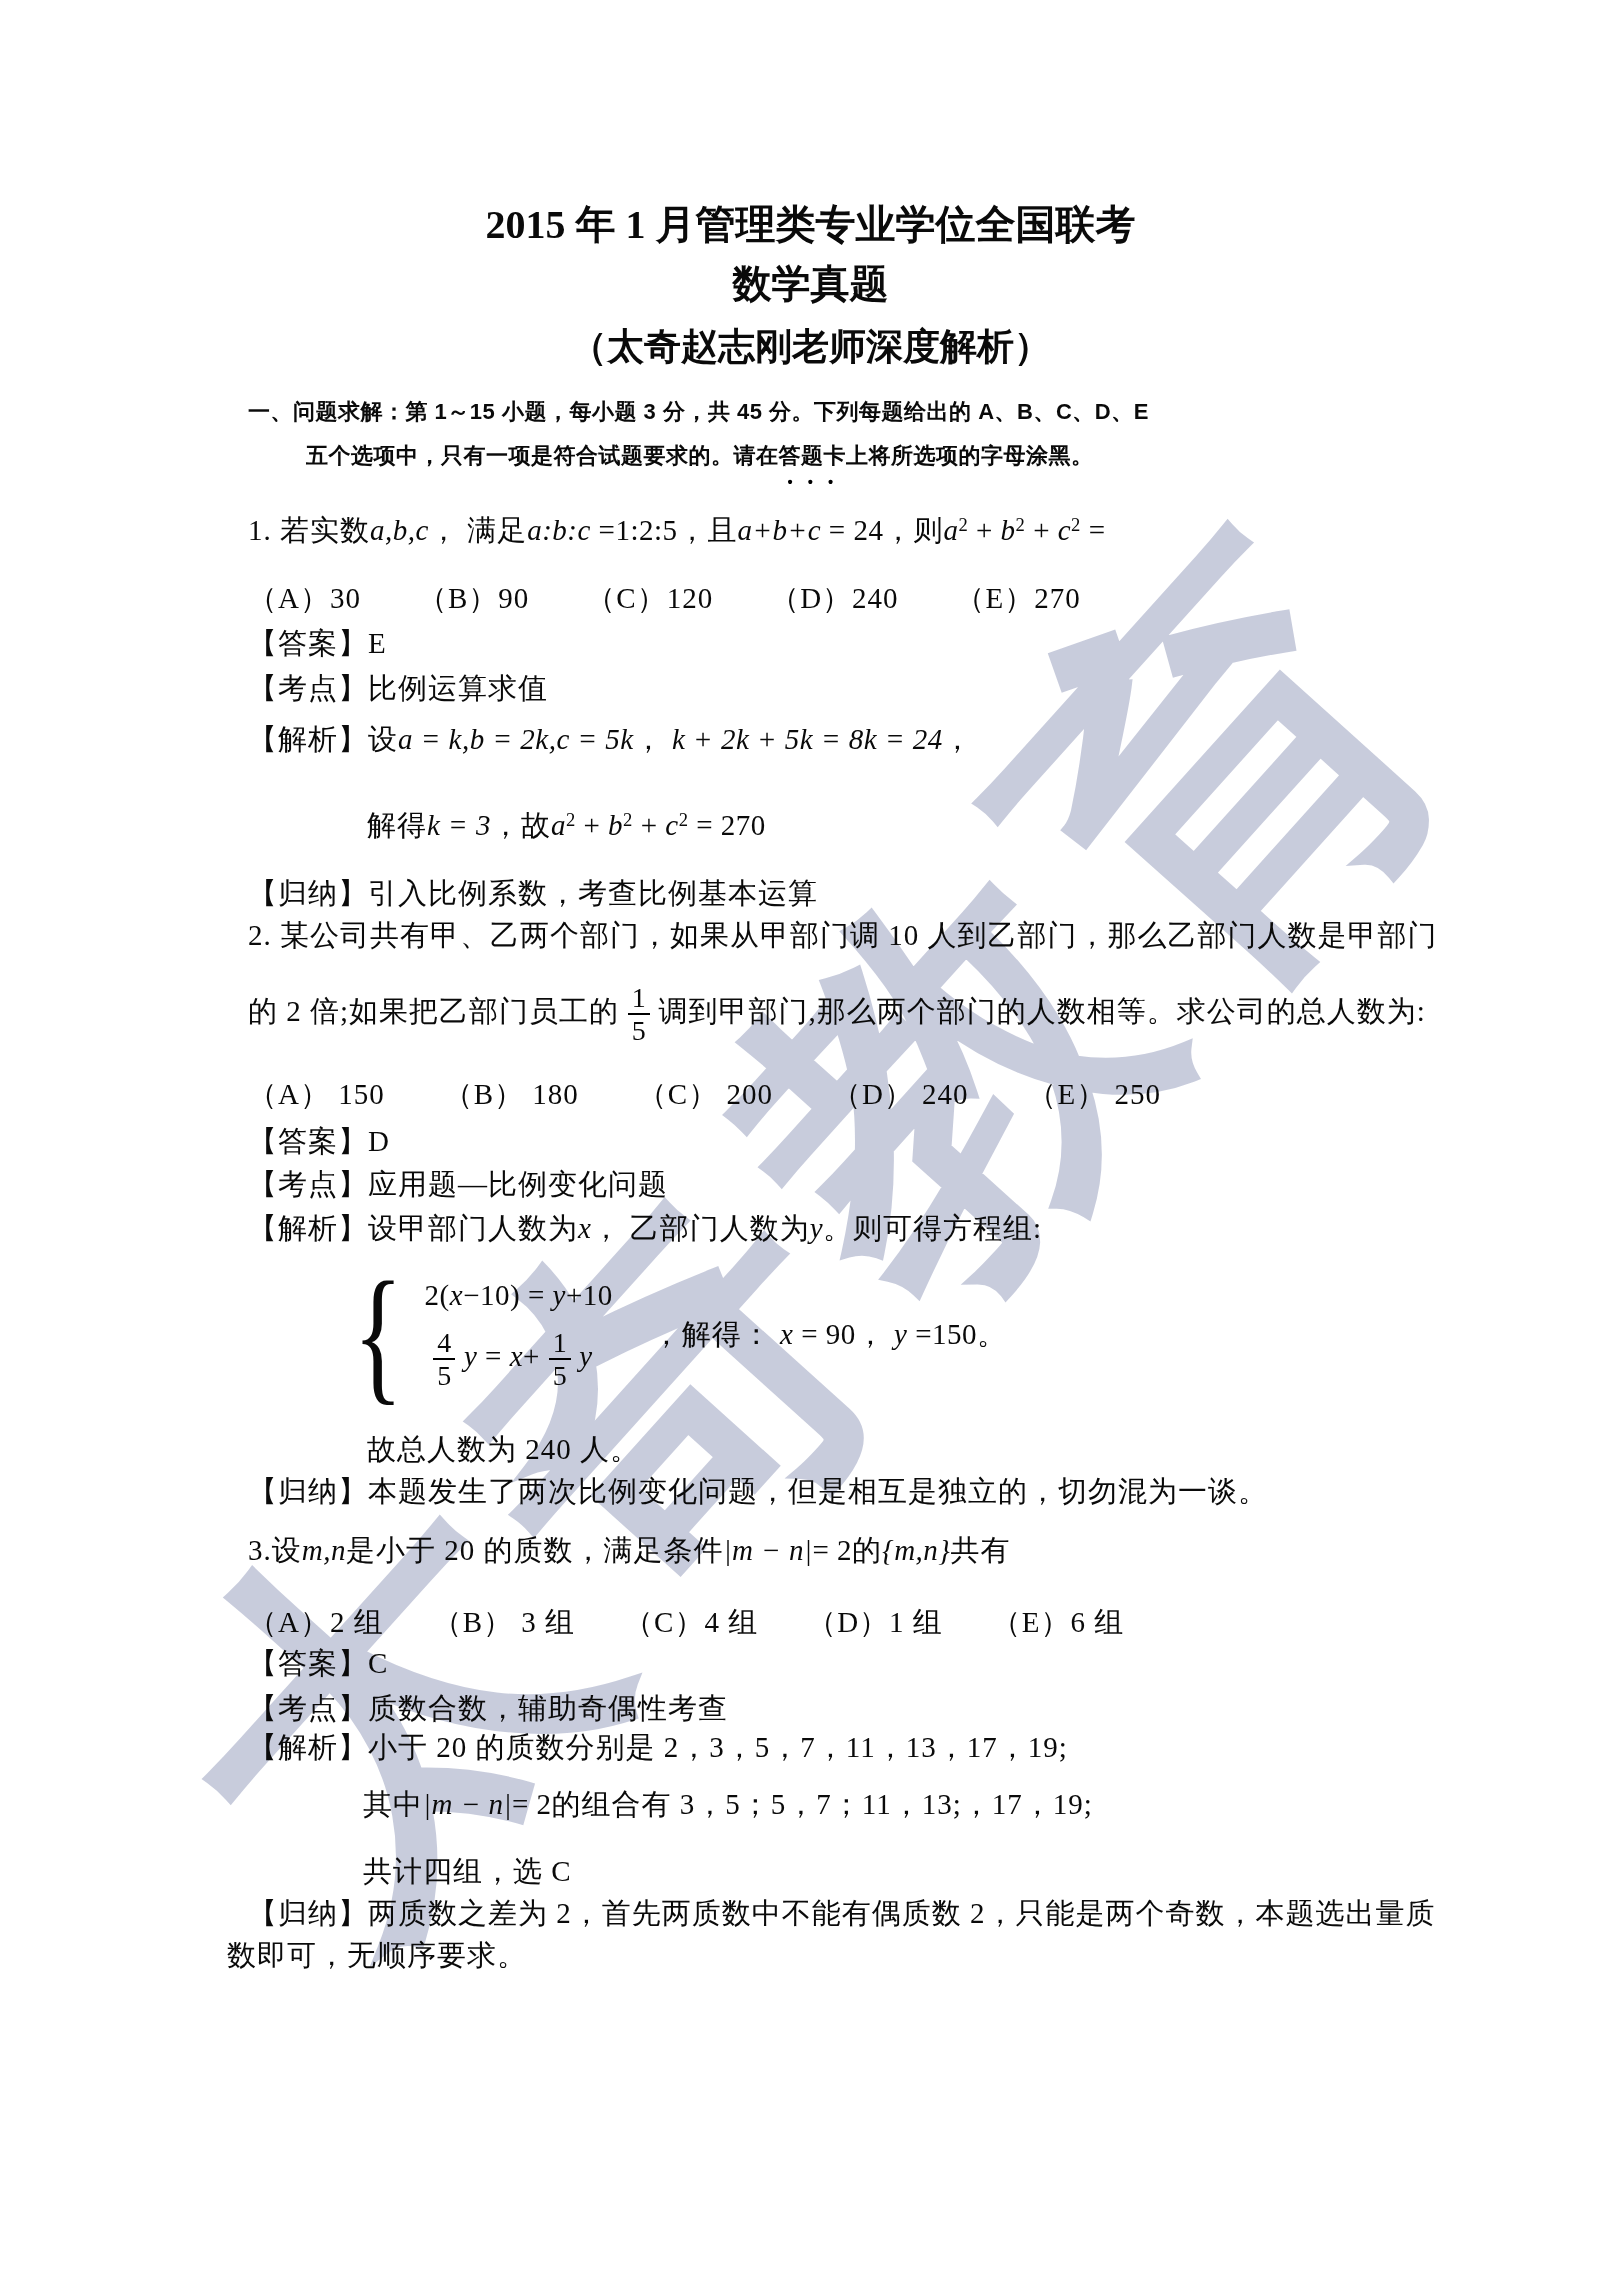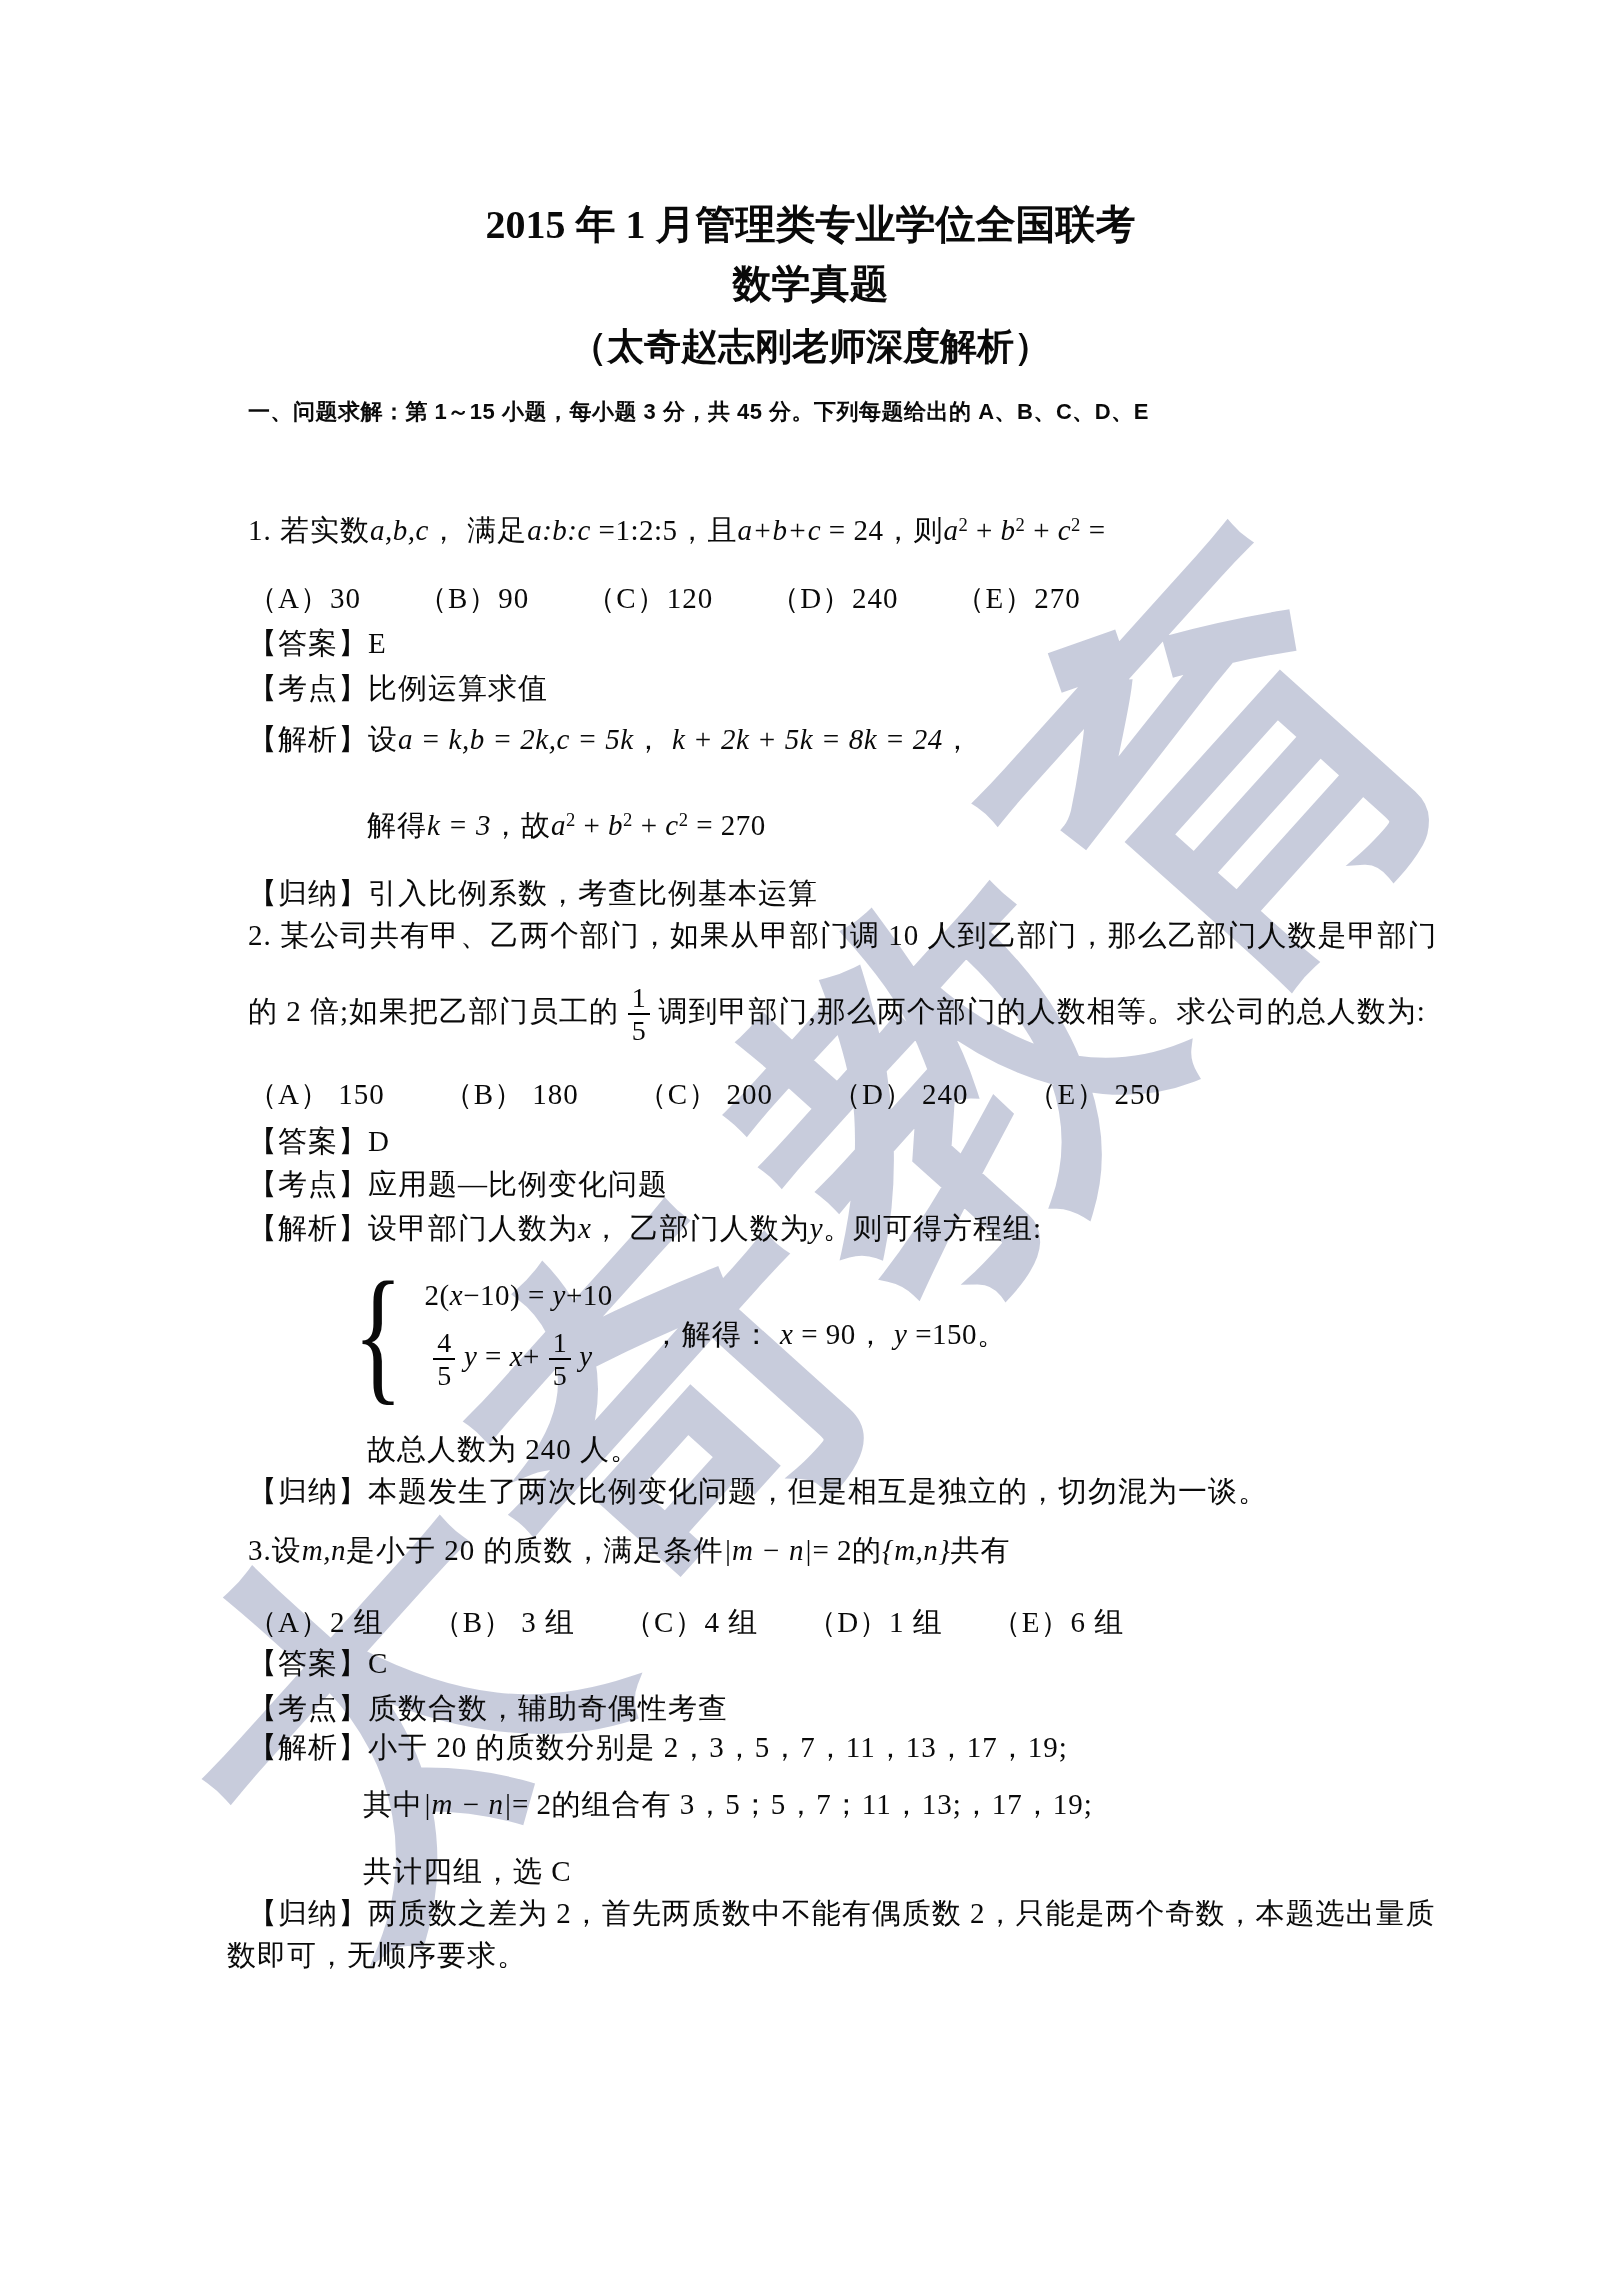--- a/index.html
+++ b/index.html
@@ -64,20 +64,23 @@
 
 <div class="page">
 
   <div class="wm" style="color: rgb(195, 199, 217);">太奇教育</div>
 
   <div class="title t1">2015 年 1 月管理类专业学位全国联考</div>
   <div class="title t3">（太奇赵志刚老师深度解析）</div>
   <div class="title t2">数学真题</div>
 
   <div class="ln intro" style="top:398px;">一、问题求解：第 1～15 小题，每小题 3 分，共 45 分。下列每题给出的 A、B、C、D、E</div>
+  <div class="ln intro" style="top:442px;left:306px;">
+    <span>五个选项中，只有一项是符合试题要求的。请在</span><span class="emph">答题卡</span><span>上将所选项的字母涂黑。</span>
+  </div>
 
   <div class="ln" style="top:511px;"><span class="cn">1. 若实数</span><span class="math">a,b,c</span><span class="cn">， 满足</span><span class="math">a:b:c</span><span class="mn"> =1:2:5</span><span class="cn">，且</span><span class="math">a+b+c</span><span class="mn"> = 24</span><span class="cn">，则</span><span class="math msup"><span>a</span><sup>2</sup></span><span class="mn"> + </span><span class="math msup"><span>b</span><sup>2</sup></span><span class="mn"> + </span><span class="math msup"><span>c</span><sup>2</sup></span><span class="mn"> =</span></div>
   <div class="ln opts" style="top:580px;gap:57px;">
       <span class="option">（A）30</span>
       <span class="option">（B）90</span>
       <span class="option">（C）120</span>
       <span class="option">（D）240</span>
       <span class="option">（E）270</span>
     </div>
   <div class="ln cn" style="top:625px;">【答案】E</div>

